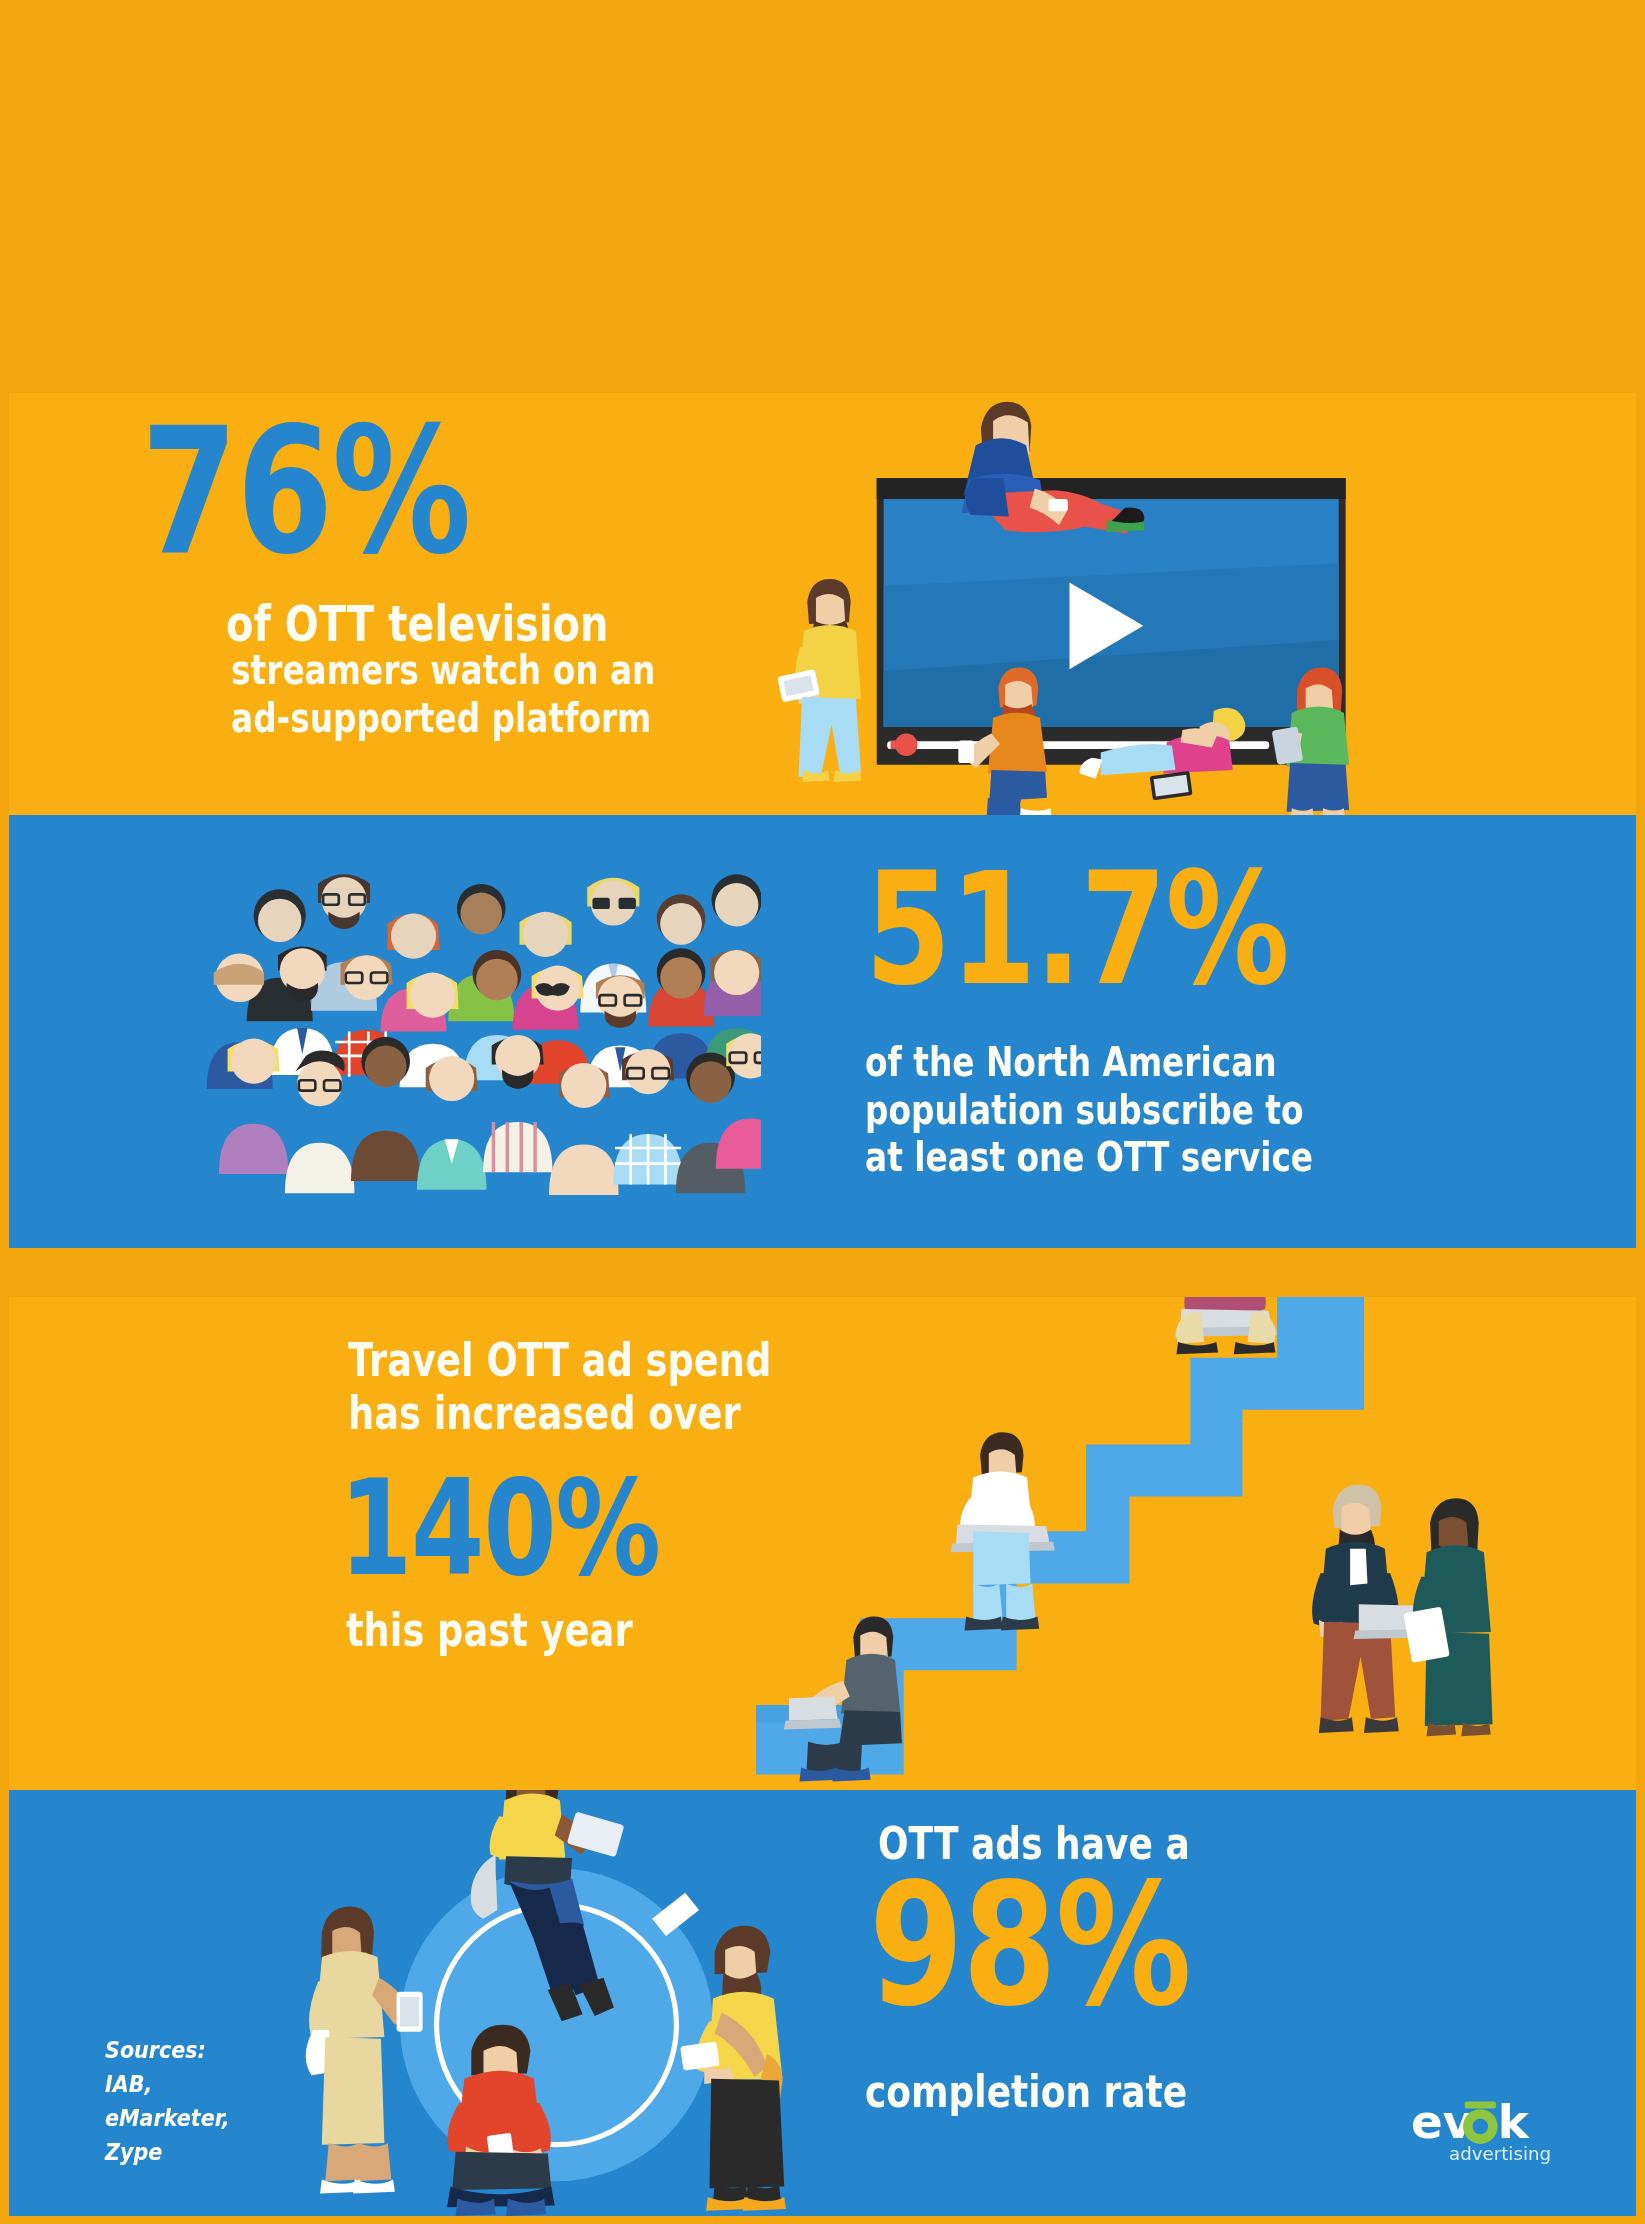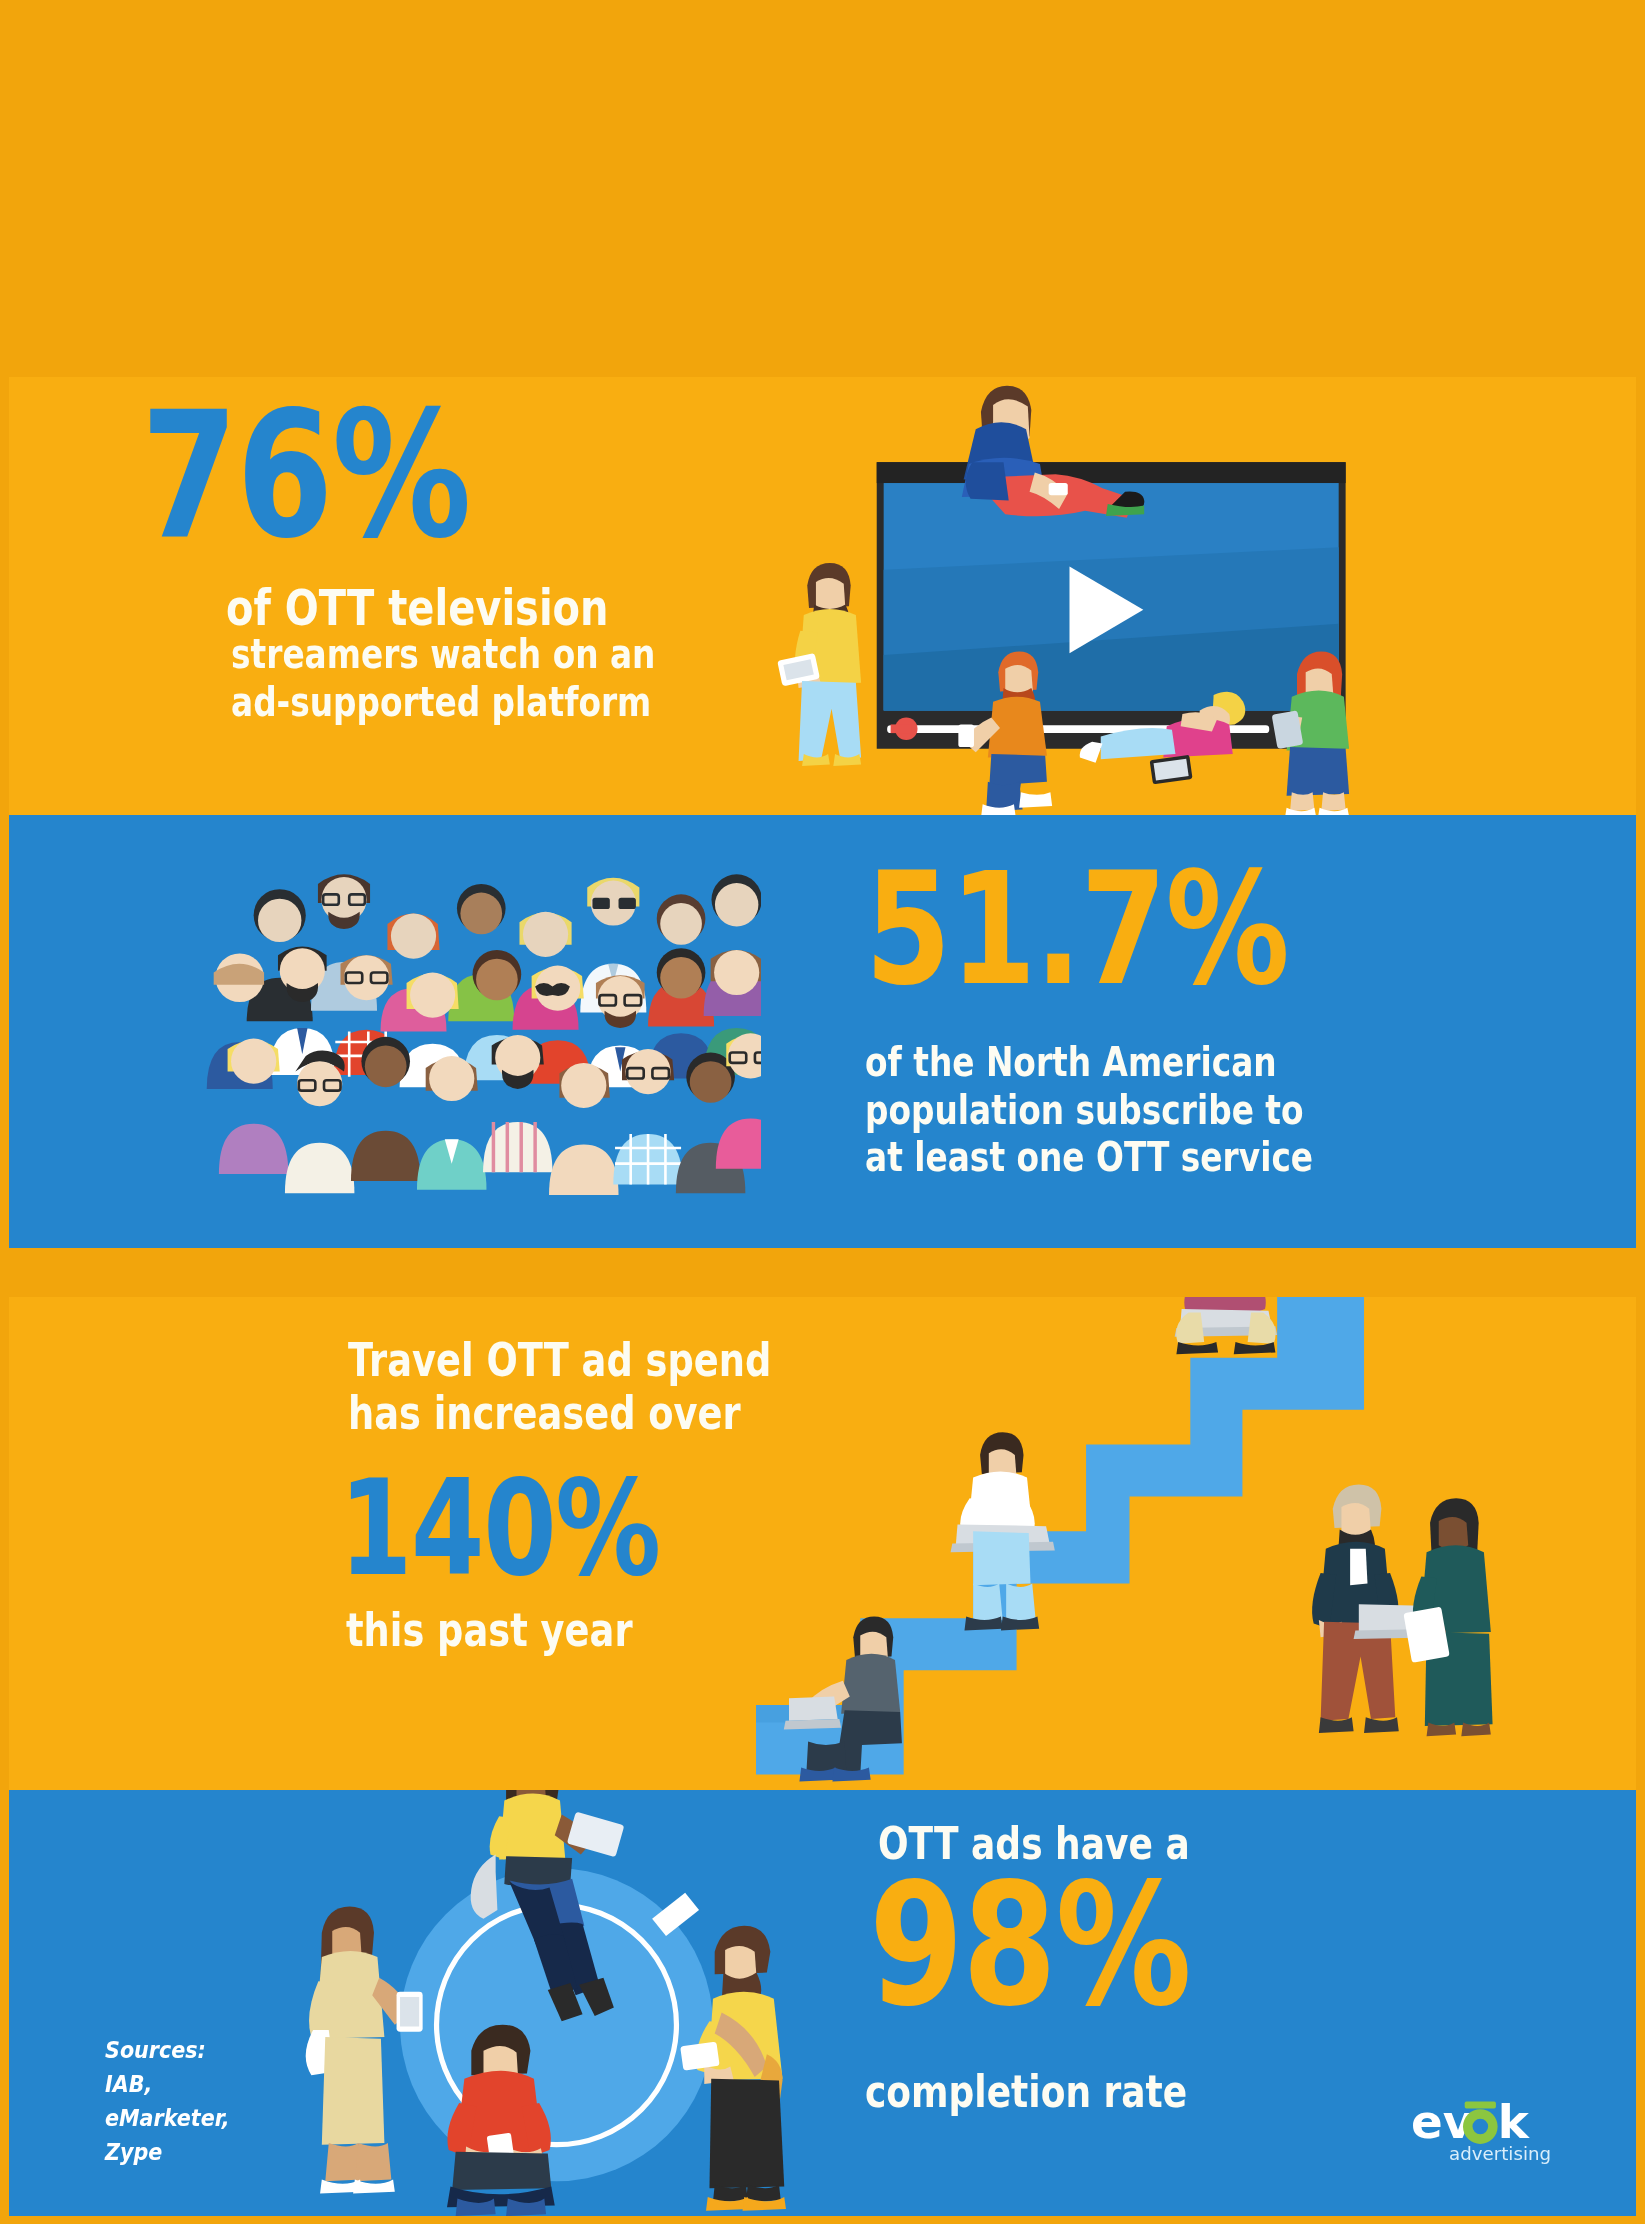--- a/index.html
+++ b/index.html
@@ -27,21 +27,21 @@
     font-weight:bold;
     font-size:90px;
     line-height:1.18;
     letter-spacing:-0.9px;
     transform:scaleX(0.82);
     transform-origin:center top;
     white-space:pre-line;
   }
 
   
-  #band-one { top:377px; height:552px; }
+  #band-one { top:393px; height:552px; }
   .stat-block { position:absolute; }
   .bignum {
     font-family:"DejaVu Sans", sans-serif;
     font-weight:bold;
     line-height:0.94;
     letter-spacing:-1.7px;
     transform:scaleX(0.80);
   }
   .sub {
     font-family:"DejaVu Sans", sans-serif;

